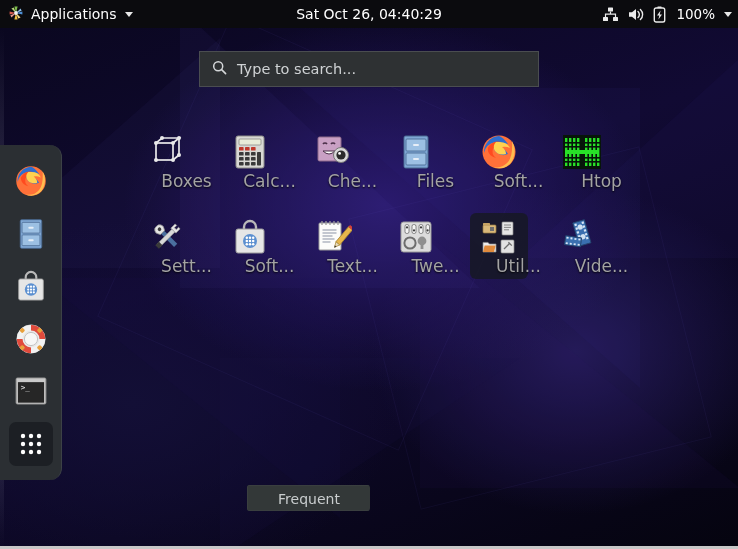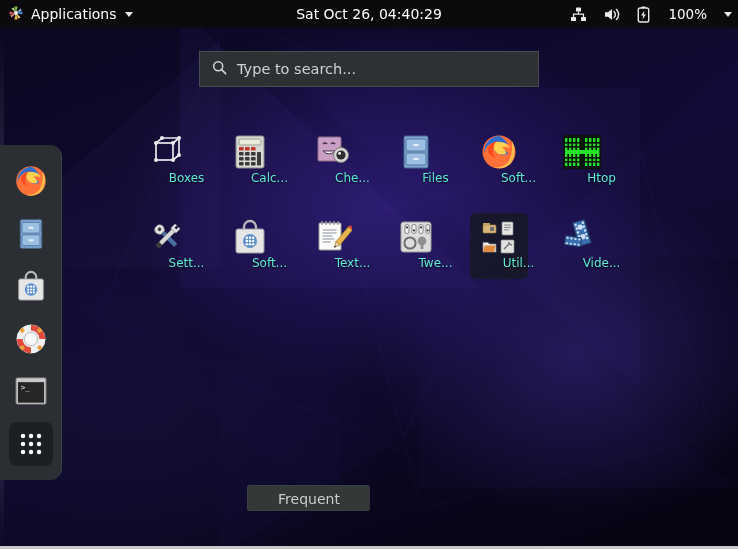--- a/index.html
+++ b/index.html
@@ -72,21 +72,21 @@
     margin-left: 1px;
   }
   #clock {
     position: absolute; left: 0; right: 0; top: 0;
     height: 28px; line-height: 28px;
     text-align: center; font-size: 14px; color: #ffffff;
     pointer-events: none;
   }
   #tray {
     position: absolute; right: 6px; top: 0;
-    height: 28px; display: flex; align-items: center; gap: 16px;
+    height: 28px; display: flex; align-items: center; gap: 8px;
   }
   #tray .tray-item { display: flex; align-items: center; height: 28px; }
   #battery-pct { font-size: 13.5px; color: #ffffff; margin-left: 2px; }
 
   
   #searchbar {
     position: absolute; left: 199px; top: 51px;
     width: 340px; height: 36px;
     background: #2e3133;
     border: 1px solid #4a4d50;
@@ -114,21 +114,21 @@
     border-radius: 6px;
     padding-top: 3px;
     cursor: default;
   }
   .app-item.folder { background: rgba(22,24,34,.82); }
   .app-icon {
     width: 42px; height: 42px;
     display: flex; align-items: center; justify-content: center;
   }
   .app-label {
-    font-size: 12px; color: #5eead4;
+    font-size: 17px; color: #a3a3a3;
     margin-top: -2px;
     white-space: nowrap;
     text-shadow: 0 1px 2px rgba(0,0,0,.9);
     margin-left: 40px;
   }
   .mini-grid {
     width: 38px; height: 38px;
     display: grid; grid-template-columns: 1fr 1fr; grid-template-rows: 1fr 1fr;
     gap: 2px; padding: 2px;
   }

